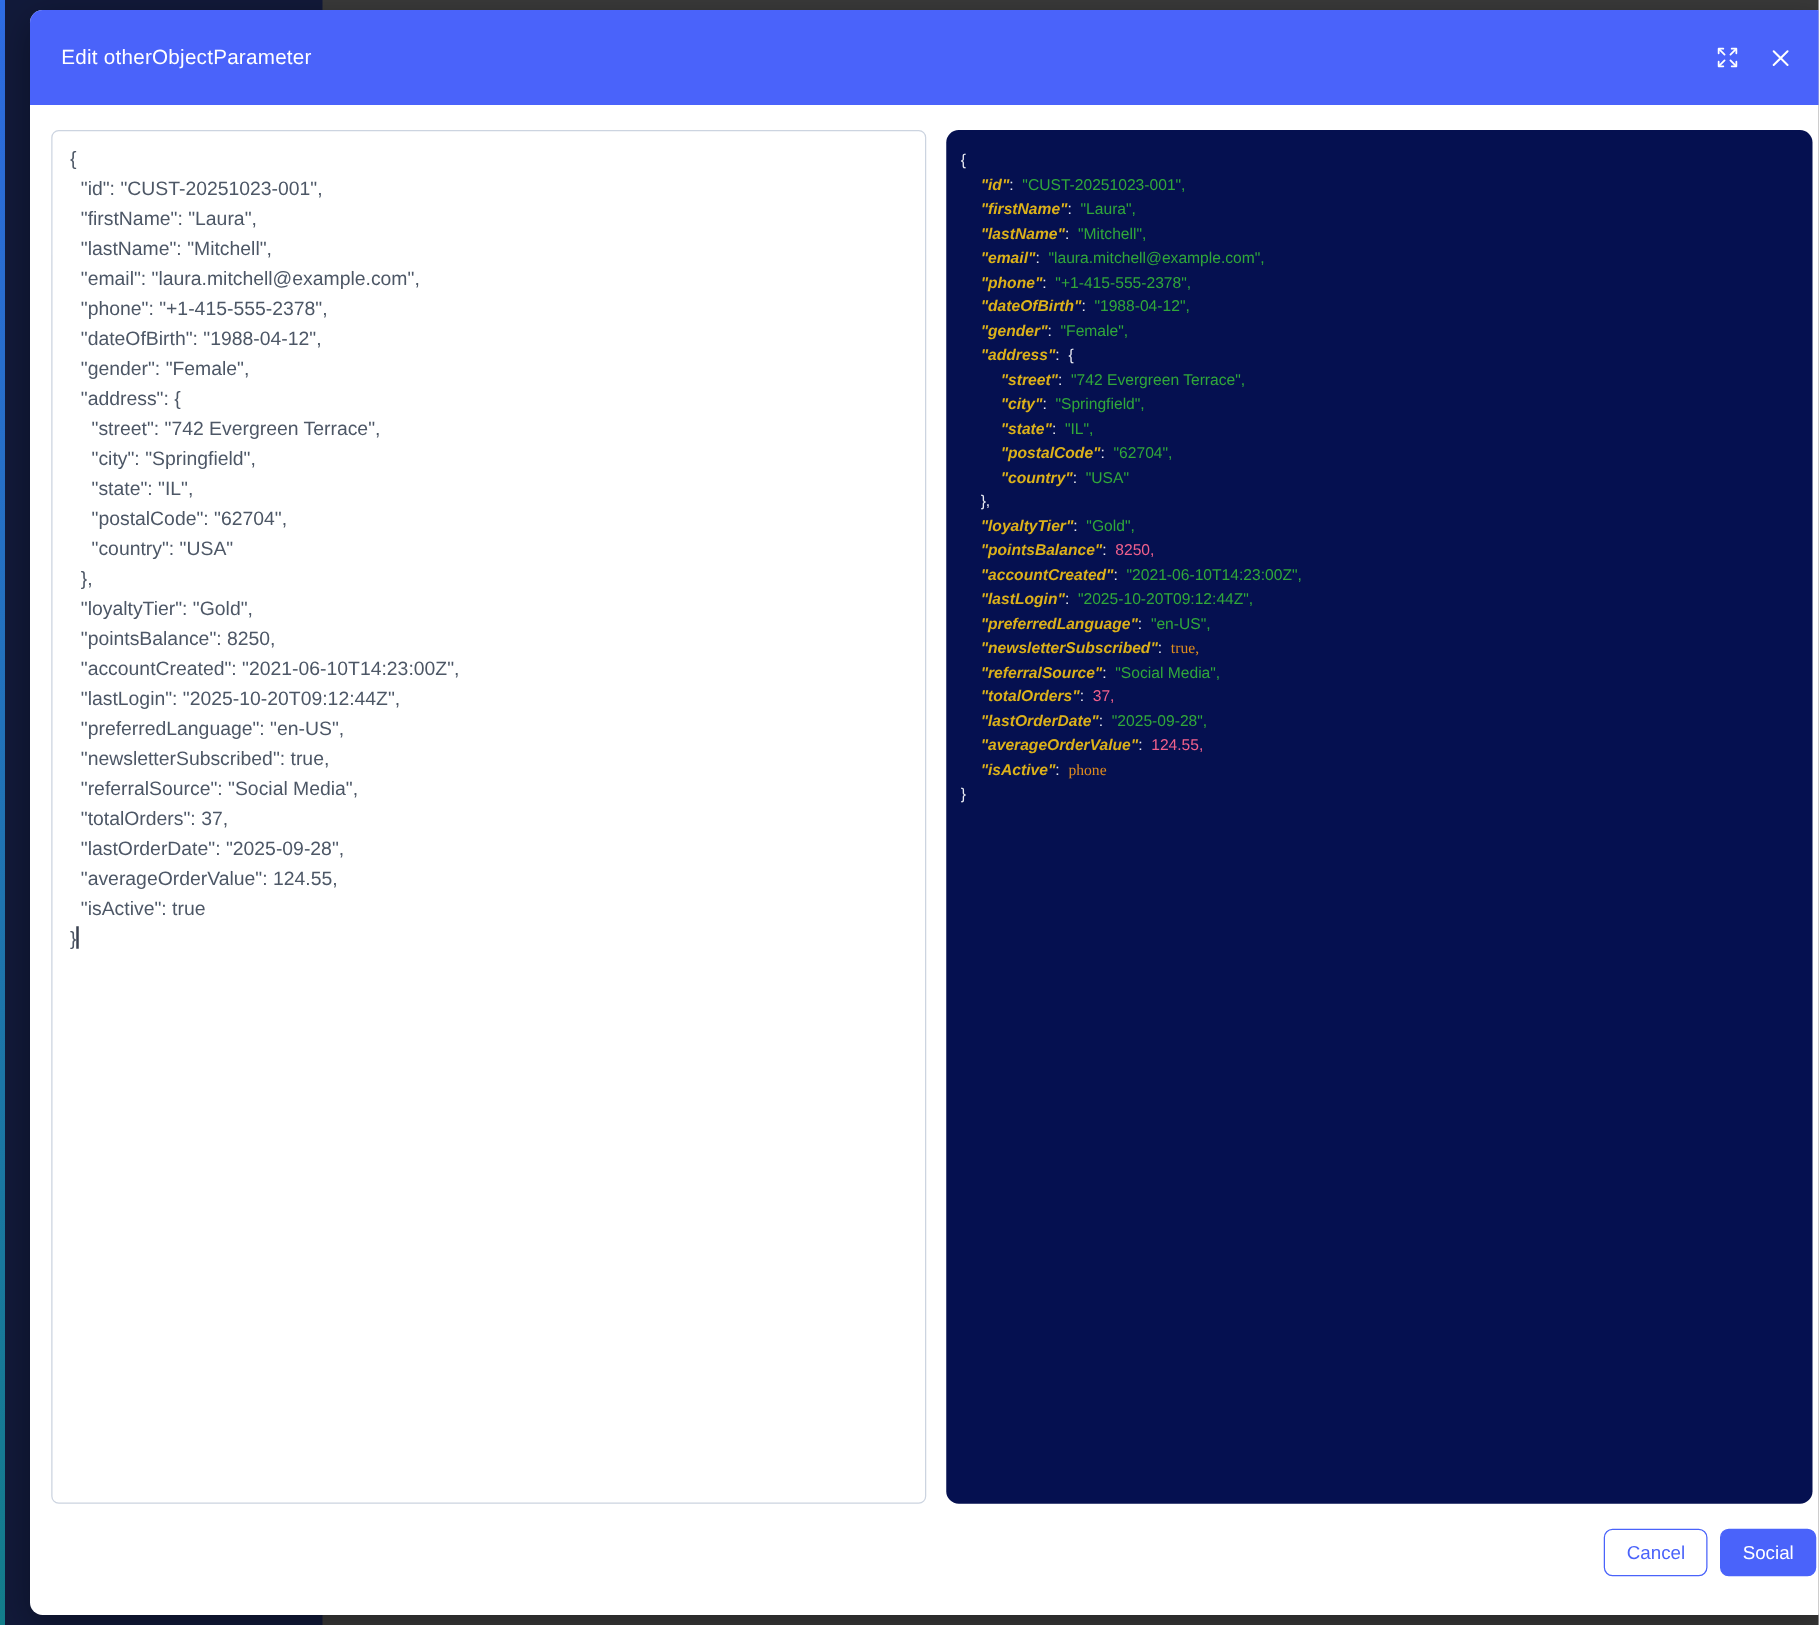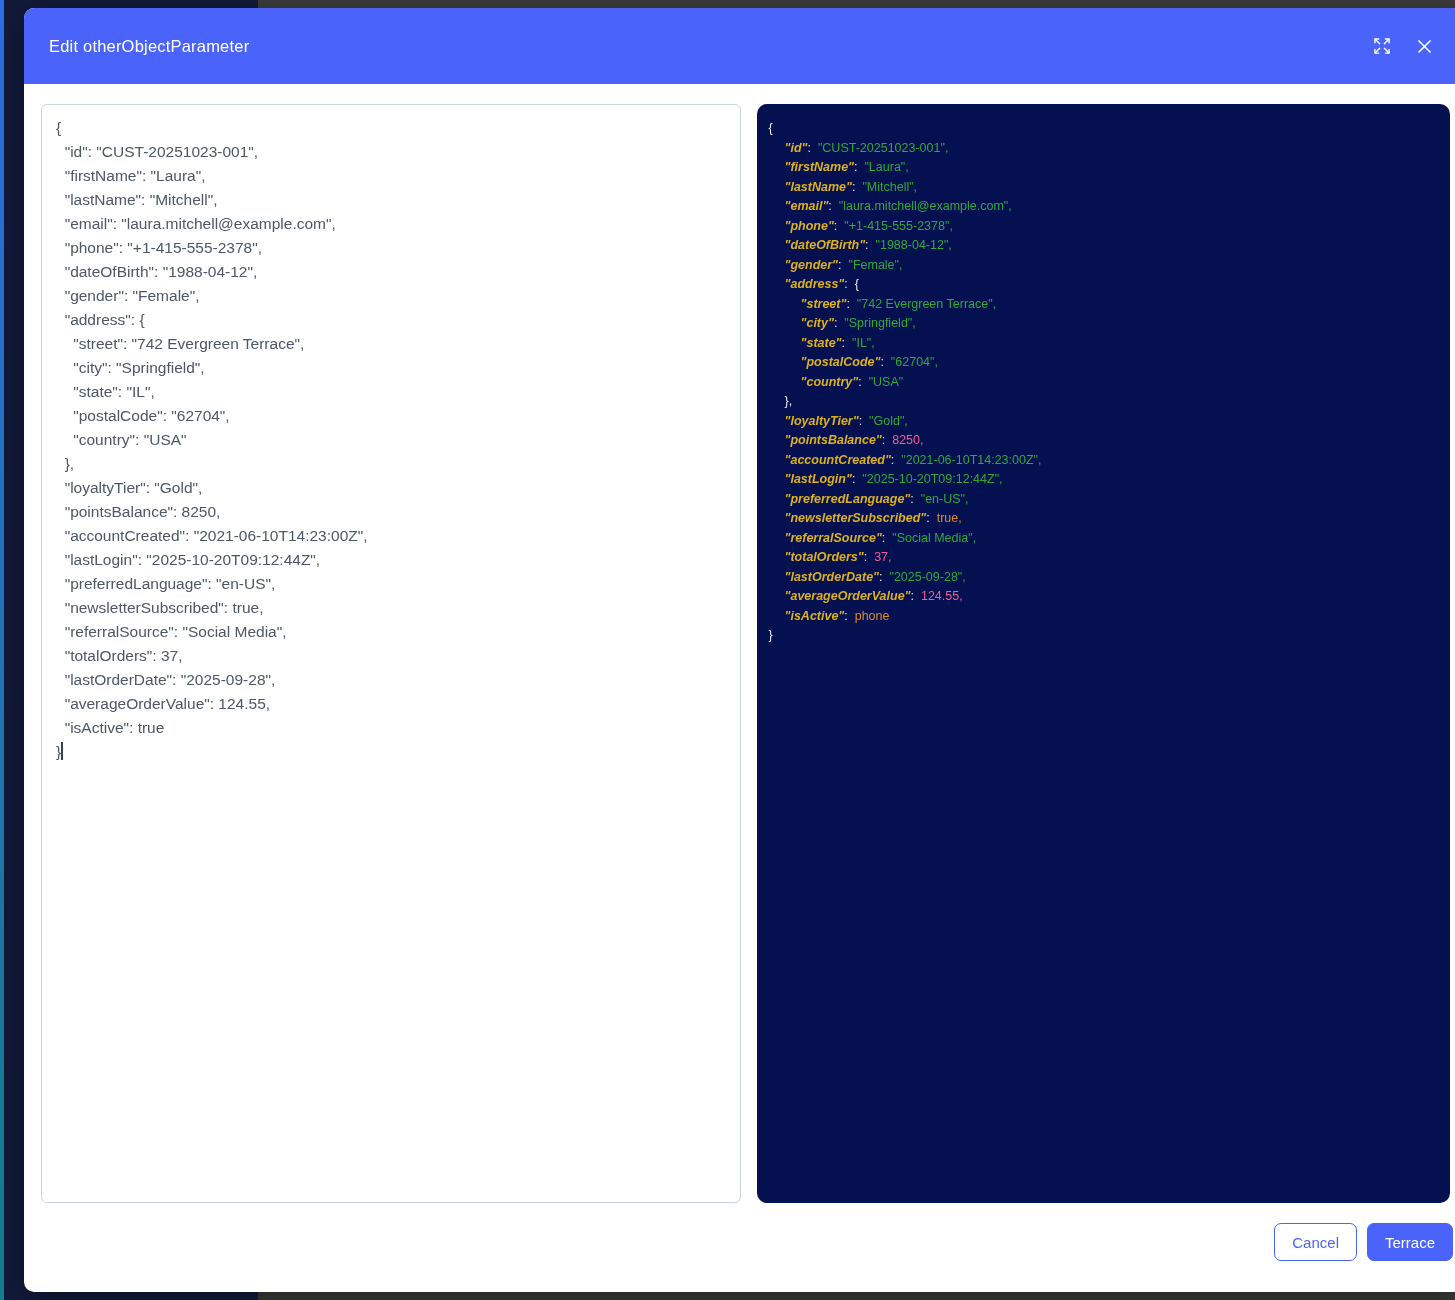--- a/index.html
+++ b/index.html
@@ -29,21 +29,21 @@
   .editor{flex:1;border:1px solid #ccd4e0;border-radius:6px;padding:11px 14px;
     font-size:15.5px;line-height:24px;color:#4d5766;white-space:pre-wrap;
     overflow:hidden;background:#fff;font-family:"Liberation Sans",sans-serif;}
   .caret{display:inline-block;width:1.5px;height:18px;background:#3a4150;vertical-align:-3px;}
   .viewer{flex:1;background:var(--viewer-bg);border-radius:10px;padding:15px 12px;overflow:hidden;}
   .jv-line{white-space:pre;font-size:12.5px;line-height:19.5px;color:var(--syntax-punctuation);}
   .jv-key{color:var(--syntax-key);font-style:italic;font-weight:600;}
   .jv-punct{color:var(--syntax-punctuation);}
   .jv-string{color:var(--syntax-string);}
   .jv-number{color:var(--syntax-number);text-align:right;}
-  .jv-bool{color:var(--syntax-boolean);}
+  .jv-bool{color:var(--syntax-boolean);font-family:Liberation Serif, serif;}
   .modal-footer{flex:0 0 69px;display:flex;justify-content:flex-end;align-items:flex-start;
     gap:10px;padding:20px 10px 0 0;}
   .btn{height:38px;border-radius:7px;font-size:15px;font-family:inherit;padding:0 17px;cursor:pointer;}
   .btn-cancel{background:#fff;border:1px solid var(--header-blue);color:var(--header-blue);}
   .btn-confirm{background:var(--header-blue);border:1px solid var(--header-blue);color:#fff;}
 </style>
 </head>
 <body>
 
 <div class="stage">
@@ -134,16 +134,16 @@
             <div class="jv-line" style="padding-left: 16px;"><span class="jv-key">"lastOrderDate"</span><span class="jv-punct">:  </span><span class="jv-string">"2025-09-28",</span></div>
             <div class="jv-line" style="padding-left: 16px;"><span class="jv-key">"averageOrderValue"</span><span class="jv-punct">:  </span><span class="jv-number">124.55,</span></div>
             <div class="jv-line" style="padding-left: 16px;"><span class="jv-key">"isActive"</span><span class="jv-punct">:  </span><span class="jv-bool">phone</span></div>
             <div class="jv-line" style="padding-left: 0px;"><span class="jv-punct">}</span></div>
           </div>
       </div>
     </div>
 
     <div class="modal-footer">
       <button class="btn btn-cancel">Cancel</button>
-      <button class="btn btn-confirm">Terrace</button>
+      <button class="btn btn-confirm">Social</button>
     </div>
   </div>
 </div>
 
 </body></html>

